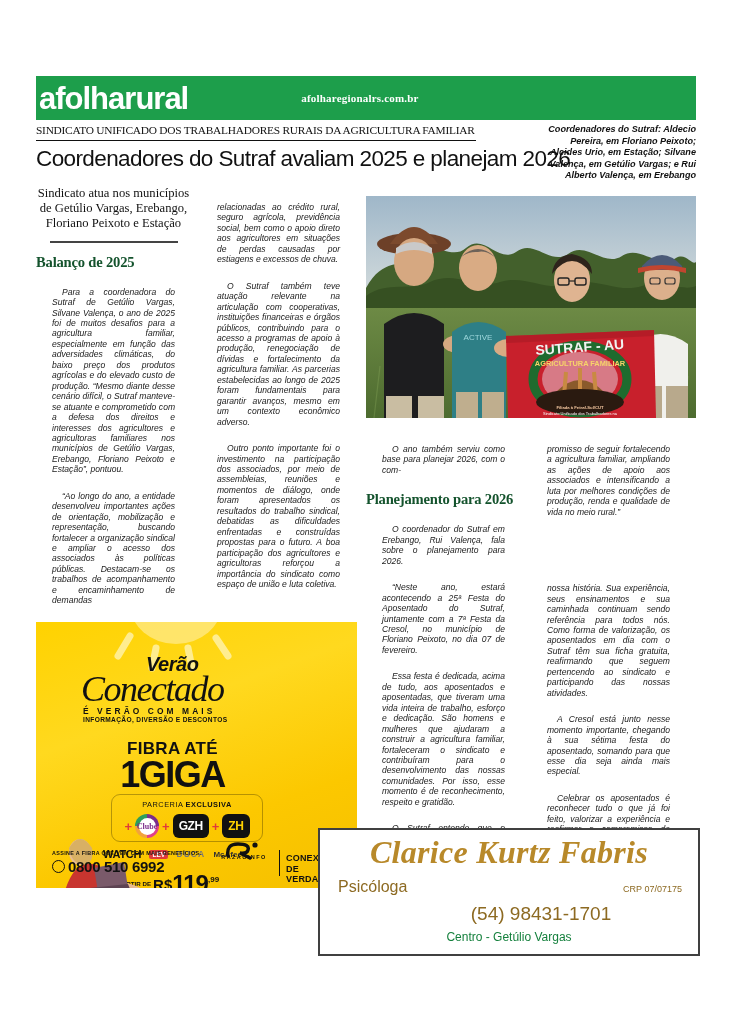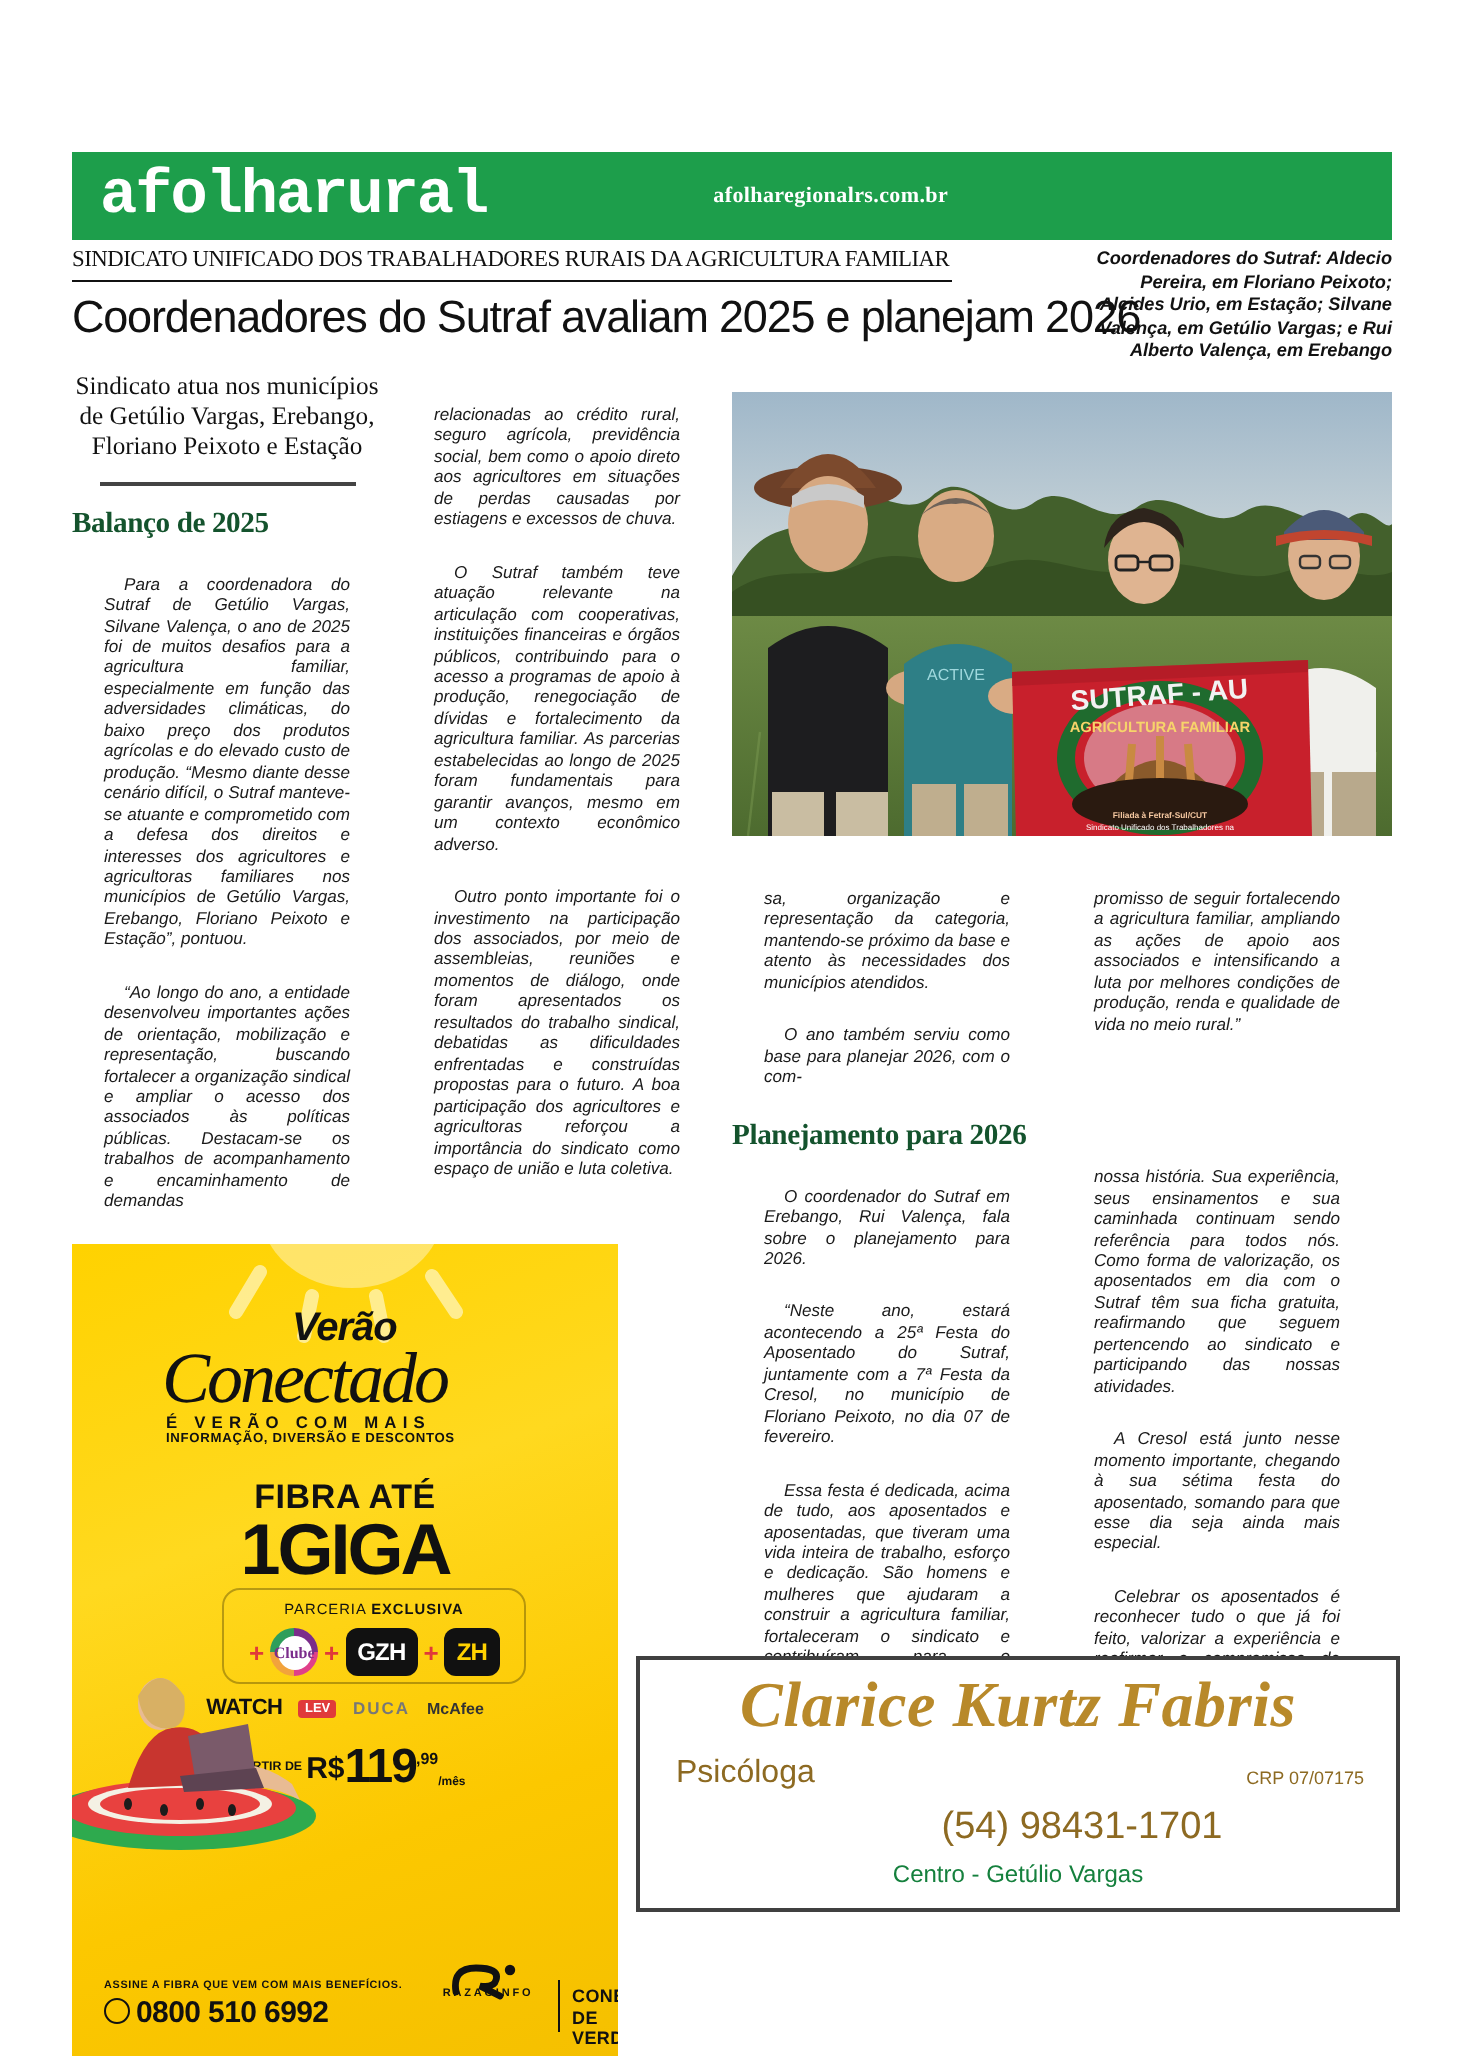--- a/index.html
+++ b/index.html
@@ -14,23 +14,23 @@
     position:absolute;left:0;top:0;width:730px;height:1033px;
     background:#fff;
   }
   
   .masthead{
     position:absolute;left:36px;top:76px;width:660px;height:44px;
     background:#1d9e4b;
     display:flex;align-items:center;
   }
   .mast-logo{
-    font-family:Liberation Mono, monospace;
+    font-family:Liberation Sans, sans-serif;
     font-weight:bold;font-size:31px;color:#ffffff;
-    letter-spacing:-1px;margin-left:14px;line-height:1;
+    letter-spacing:-1px;margin-left:3px;line-height:1;
     white-space:nowrap;
   }
   .mast-logo .a{color:#ffffff;}
   .mast-logo .rural{color:#ffffff;}
   .mast-site{
     font-family:"Liberation Serif", serif;
     font-weight:bold;font-size:11px;color:#ffffff;
     margin-left:113px;letter-spacing:.2px;
   }
   
@@ -82,23 +82,24 @@
     margin:11px 0 3px 0;letter-spacing:-.2px;
   }
   
   .photo{
     position:absolute;left:366px;top:196px;width:330px;height:222px;
     overflow:hidden;background:#5c7a46;
   }
   .photo svg{display:block;}
   
   .ad-verao{
-    position:absolute;left:36px;top:622px;width:273px;height:406px;
+    position:absolute;left:36px;top:622px;width:273px;height:266px;
     overflow:hidden;
     background:linear-gradient(160deg,#ffd200 0%,#ffd91f 35%,#fcc800 70%,#f5c000 100%);
+    padding-left:48px;
   }
   .ad-sun{
     position:absolute;left:60px;top:-52px;width:160px;height:130px;
   }
   .verao-word{
     position:absolute;left:110px;top:31px;
     font-family:"Liberation Sans", sans-serif;
     font-weight:bold;font-style:italic;font-size:20px;color:#111;
     letter-spacing:-.5px;
   }
@@ -346,21 +347,20 @@
   <div class="col" style="left:201px;top:186px;">
     <div class="body-txt">
       <p style="text-indent:0">relacionadas ao crédito rural, seguro agrícola, previdência social, bem como o apoio direto aos agricultores em situações de perdas causadas por estiagens e excessos de chuva.</p>
       <p>O Sutraf também teve atuação relevante na articulação com cooperativas, instituições financeiras e órgãos públicos, contribuindo para o acesso a programas de apoio à produção, renegociação de dívidas e fortalecimento da agricultura familiar. As parcerias estabelecidas ao longo de 2025 foram fundamentais para garantir avanços, mesmo em um contexto econômico adverso.</p>
       <p>Outro ponto importante foi o investimento na participação dos associados, por meio de assembleias, reuniões e momentos de diálogo, onde foram apresentados os resultados do trabalho sindical, debatidas as dificuldades enfrentadas e construídas propostas para o futuro. A boa participação dos agricultores e agricultoras reforçou a importância do sindicato como espaço de união e luta coletiva.</p>
     </div>
   </div>
 
   <div class="col" style="left:366px;top:428px;">
     <div class="body-txt">
-      <p style="text-indent:0">sa, organização e representação da categoria, mantendo-se próximo da base e atento às necessidades dos municípios atendidos.</p>
       <p>O ano também serviu como base para planejar 2026, com o com-</p>
     </div>
     <div class="sect-h">Planejamento para 2026</div>
     <div class="body-txt">
       <p>O coordenador do Sutraf em Erebango, Rui Valença, fala sobre o planejamento para 2026.</p>
       <p>“Neste ano, estará acontecendo a 25ª Festa do Aposentado do Sutraf, juntamente com a 7ª Festa da Cresol, no município de Floriano Peixoto, no dia 07 de fevereiro.</p>
       <p>Essa festa é dedicada, acima de tudo, aos aposentados e aposentadas, que tiveram uma vida inteira de trabalho, esforço e dedicação. São homens e mulheres que ajudaram a construir a agricultura familiar, fortaleceram o sindicato e contribuíram para o desenvolvimento das nossas comunidades. Por isso, esse momento é de reconhecimento, respeito e gratidão.</p>
       <p>O Sutraf entende que o aposentado não deixa de fazer parte da</p>
     </div>
   </div>

